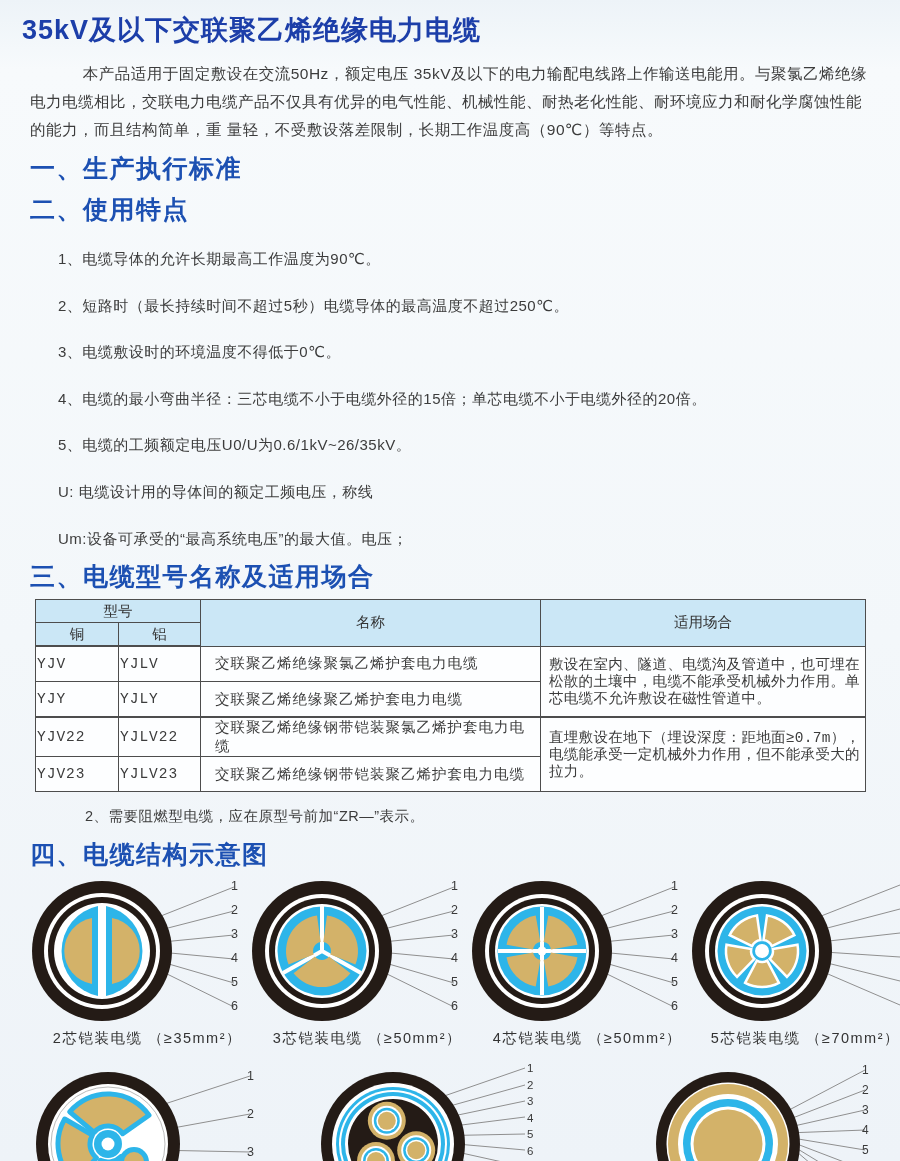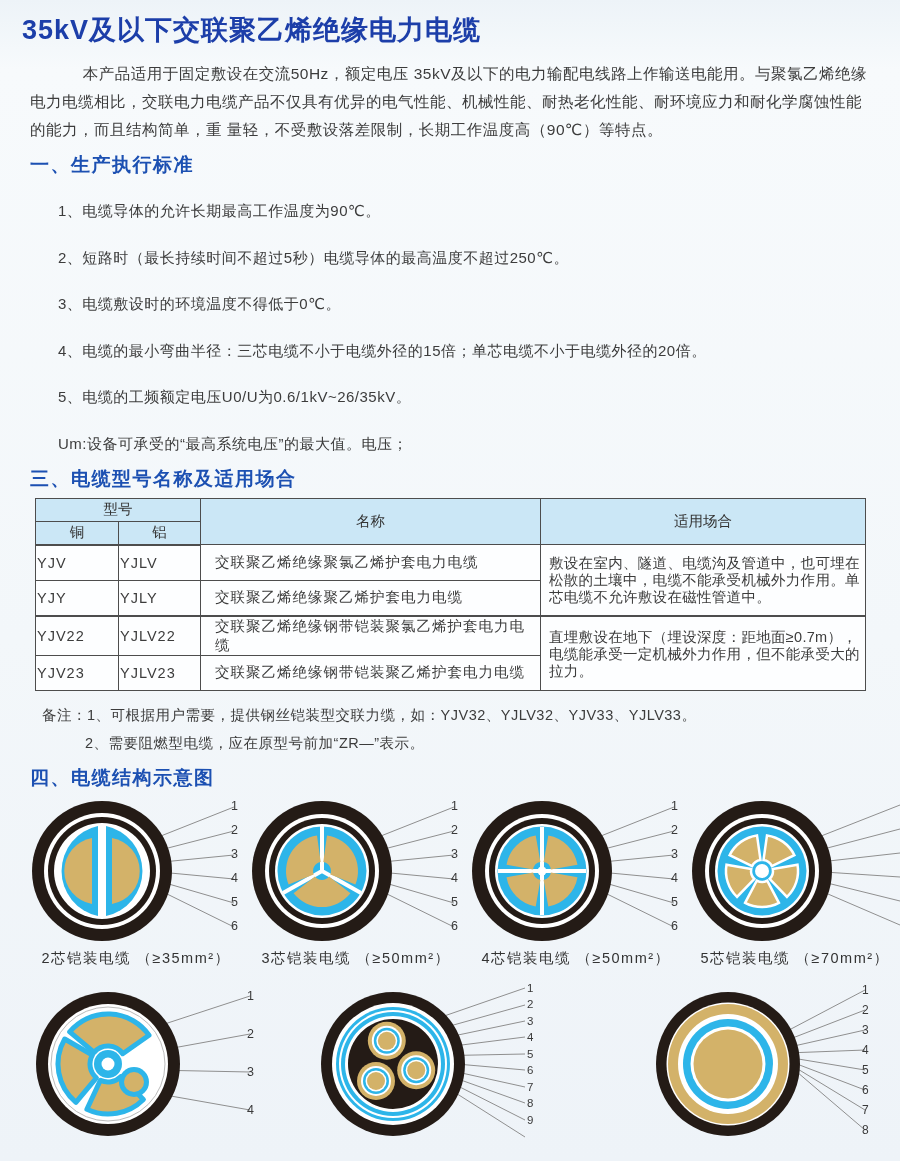--- a/index.html
+++ b/index.html
@@ -4,26 +4,26 @@
 <style>
   html,body { margin:0; padding:0; }
   .page {
     position:relative; width:900px; height:1161px; overflow:hidden;
     background: linear-gradient(180deg,#edf3f8 0%, #f7fafc 6%, #f3f7fa 55%, #eef3f8 100%);
     font-family:"Liberation Sans","DejaVu Sans",sans-serif;
     color:#3c3c3c;
   }
   h1.title { margin:0; padding:12px 8px 0 22px; font-size:27px; letter-spacing:1px; color:#1c3ea9; font-weight:bold; }
   p.intro { margin:12px 26px 4px 30px; text-indent:3.4em; font-size:15.5px; line-height:28px; letter-spacing:0.5px; }
-  h2.sec { margin:8px 0 5px 30px; font-size:19px; letter-spacing:1.5px; color:#1c50b2; font-weight:bold; }
+  h2.sec { margin:8px 0 5px 30px; font-size:25px; letter-spacing:1.5px; color:#1c50b2; font-weight:bold; }
   p.std { margin:2px 26px 4px 30px; text-indent:2.3em; font-size:15px; line-height:27px; letter-spacing:0.5px; }
   .feature-list { margin:4px 26px 2px 58px; }
   .feature-item { font-size:15px; line-height:26.6px; letter-spacing:0.5px;margin-top:20px; }
 
-  table.models { border-collapse:collapse; margin:6px 0 0 35px; width:830px; table-layout:fixed; background:#fdfeff; }
+  table.models { border-collapse:collapse; margin:6px 0 0 35px; width:830px; table-layout:fixed; background:#fdfeff;font-family:Liberation Mono, monospace; }
   table.models col.c-cu { width:83px; } table.models col.c-al { width:82px; }
   table.models col.c-name { width:340px; } table.models col.c-app { width:325px; }
   table.models th, table.models td { border:1px solid #4d4d4d; font-weight:normal; }
   table.models thead th { background:#cbe7f6; font-size:14.5px; height:22px; padding:0; color:#333; }
   table.models thead tr:last-child th { border-bottom:2px solid #4d4d4d; }
   table.models td { height:32px; font-size:14.5px; }
   td.model { text-align:left; letter-spacing:1px; }
   td.name { padding:0 0 0 14px; letter-spacing:1px; }
   td.app { font-size:13px; line-height:17px; padding:5px 4px 3px 8px; vertical-align:middle; letter-spacing:0.3px; }
   tr.group-start td { border-top:2px solid #4d4d4d; }
@@ -36,42 +36,44 @@
   .row-2 { margin:12px 0 0 30px; }
   .diag { display:flex; flex-direction:column; }
   .diag-fig { position:relative; }
   .diag-fig svg { display:block; }
   .diag-labels { position:absolute; display:flex; flex-direction:column; font-size:12.5px; color:#3a3a3a; }
   .diag-labels div { text-align:left; }
   .labels-6 { top:2px; left:201px; } .labels-6 div { height:24px; line-height:14px; }
   .labels-4 { top:8px; left:217px; } .labels-4 div { height:38px; line-height:16px; }
   .labels-10 { top:2px; left:212px; font-size:11.5px; } .labels-10 div { height:16.5px; line-height:12px; }
   .labels-8 { top:4px; left:212px; font-size:12px; } .labels-8 div { height:20px; line-height:13px; }
-  .diag-caption { font-size:14.5px; color:#333; letter-spacing:1.5px; text-align:center; margin-top:4px; white-space:nowrap; }
+  .diag-caption { font-size:14.5px; color:#333; letter-spacing:1.5px; text-align:right; margin-top:4px; white-space:nowrap; }
   .d1 { width:212px; margin-right:8px; } .d2 { width:212px; margin-right:8px; }
   .d3 { width:212px; margin-right:8px; } .d4 { width:210px; }
   .d5 { width:230px; margin-right:55px; } .d6 { width:230px; margin-right:105px; } .d7 { width:230px; }
 </style>
 </head>
 <body>
 
 <div class="page">
 
   <h1 class="title">35kV及以下交联聚乙烯绝缘电力电缆</h1>
 
   <p class="intro">本产品适用于固定敷设在交流50Hz，额定电压 35kV及以下的电力输配电线路上作输送电能用。与聚氯乙烯绝缘电力电缆相比，交联电力电缆产品不仅具有优异的电气性能、机械性能、耐热老化性能、耐环境应力和耐化学腐蚀性能的能力，而且结构简单，重 量轻，不受敷设落差限制，长期工作温度高（90℃）等特点。</p>
 
   <h2 class="sec">一、生产执行标准</h2>
 
+  <h2 class="sec">二、使用特点</h2>
   <div class="feature-list">
       <div class="feature-item">1、电缆导体的允许长期最高工作温度为90℃。</div>
       <div class="feature-item">2、短路时（最长持续时间不超过5秒）电缆导体的最高温度不超过250℃。</div>
       <div class="feature-item">3、电缆敷设时的环境温度不得低于0℃。</div>
       <div class="feature-item">4、电缆的最小弯曲半径：三芯电缆不小于电缆外径的15倍；单芯电缆不小于电缆外径的20倍。</div>
       <div class="feature-item">5、电缆的工频额定电压U0/U为0.6/1kV~26/35kV。</div>
+      <div class="feature-item">U: 电缆设计用的导体间的额定工频电压，称线</div>
       <div class="feature-item">Um:设备可承受的“最高系统电压”的最大值。电压；</div>
     </div>
 
   <h2 class="sec">三、电缆型号名称及适用场合</h2>
 
   <table class="models">
     <colgroup>
         <col class="c-cu">
         <col class="c-al">
         <col class="c-name">
@@ -108,21 +110,20 @@
       </tr>
       <tr>
         <td class="model">YJV23</td>
         <td class="model">YJLV23</td>
         <td class="name">交联聚乙烯绝缘钢带铠装聚乙烯护套电力电缆</td>
       </tr>
     </tbody>
   </table>
 
   <div class="notes">
-    <div>备注：1、可根据用户需要，提供钢丝铠装型交联力缆，如：YJV32、YJLV32、YJV33、YJLV33。</div>
     <div class="note-2">2、需要阻燃型电缆，应在原型号前加“ZR—”表示。</div>
   </div>
 
   <h2 class="sec">四、电缆结构示意图</h2>
 
   <div class="diagram-row row-1">
 
     <div class="diag d1">
       <div class="diag-fig">
         <svg width="212" height="148" viewBox="0 0 212 148">

